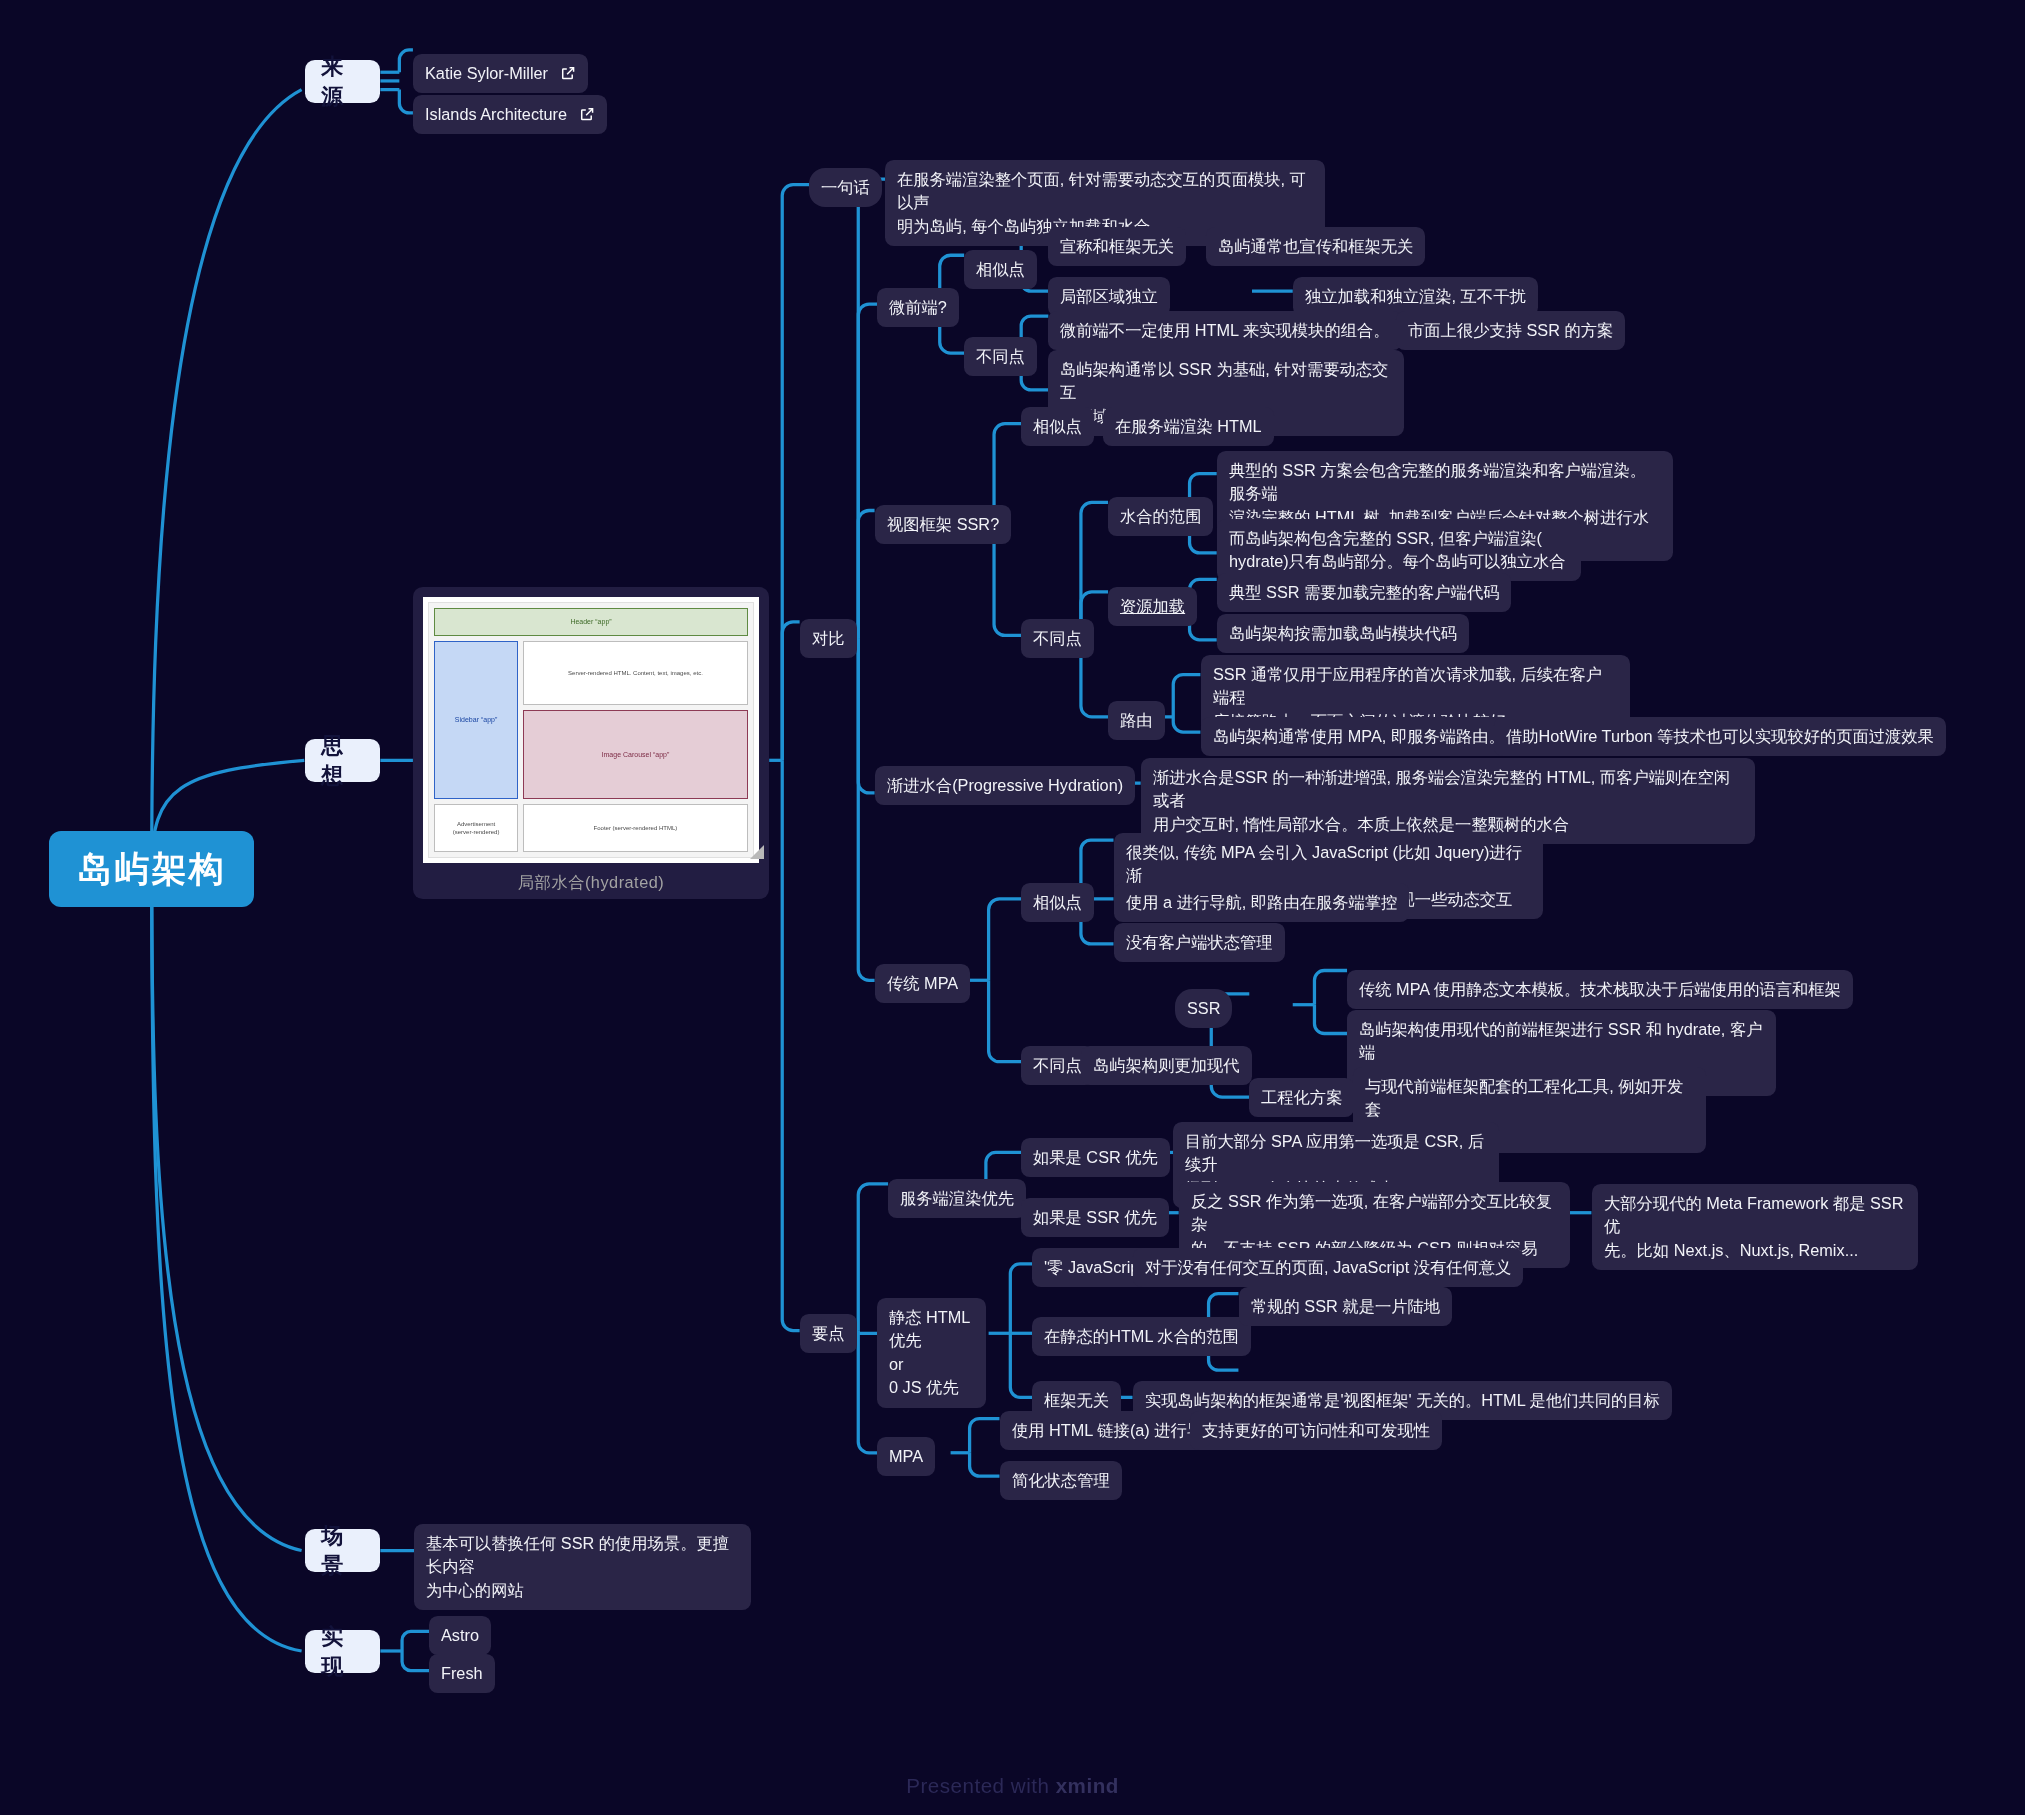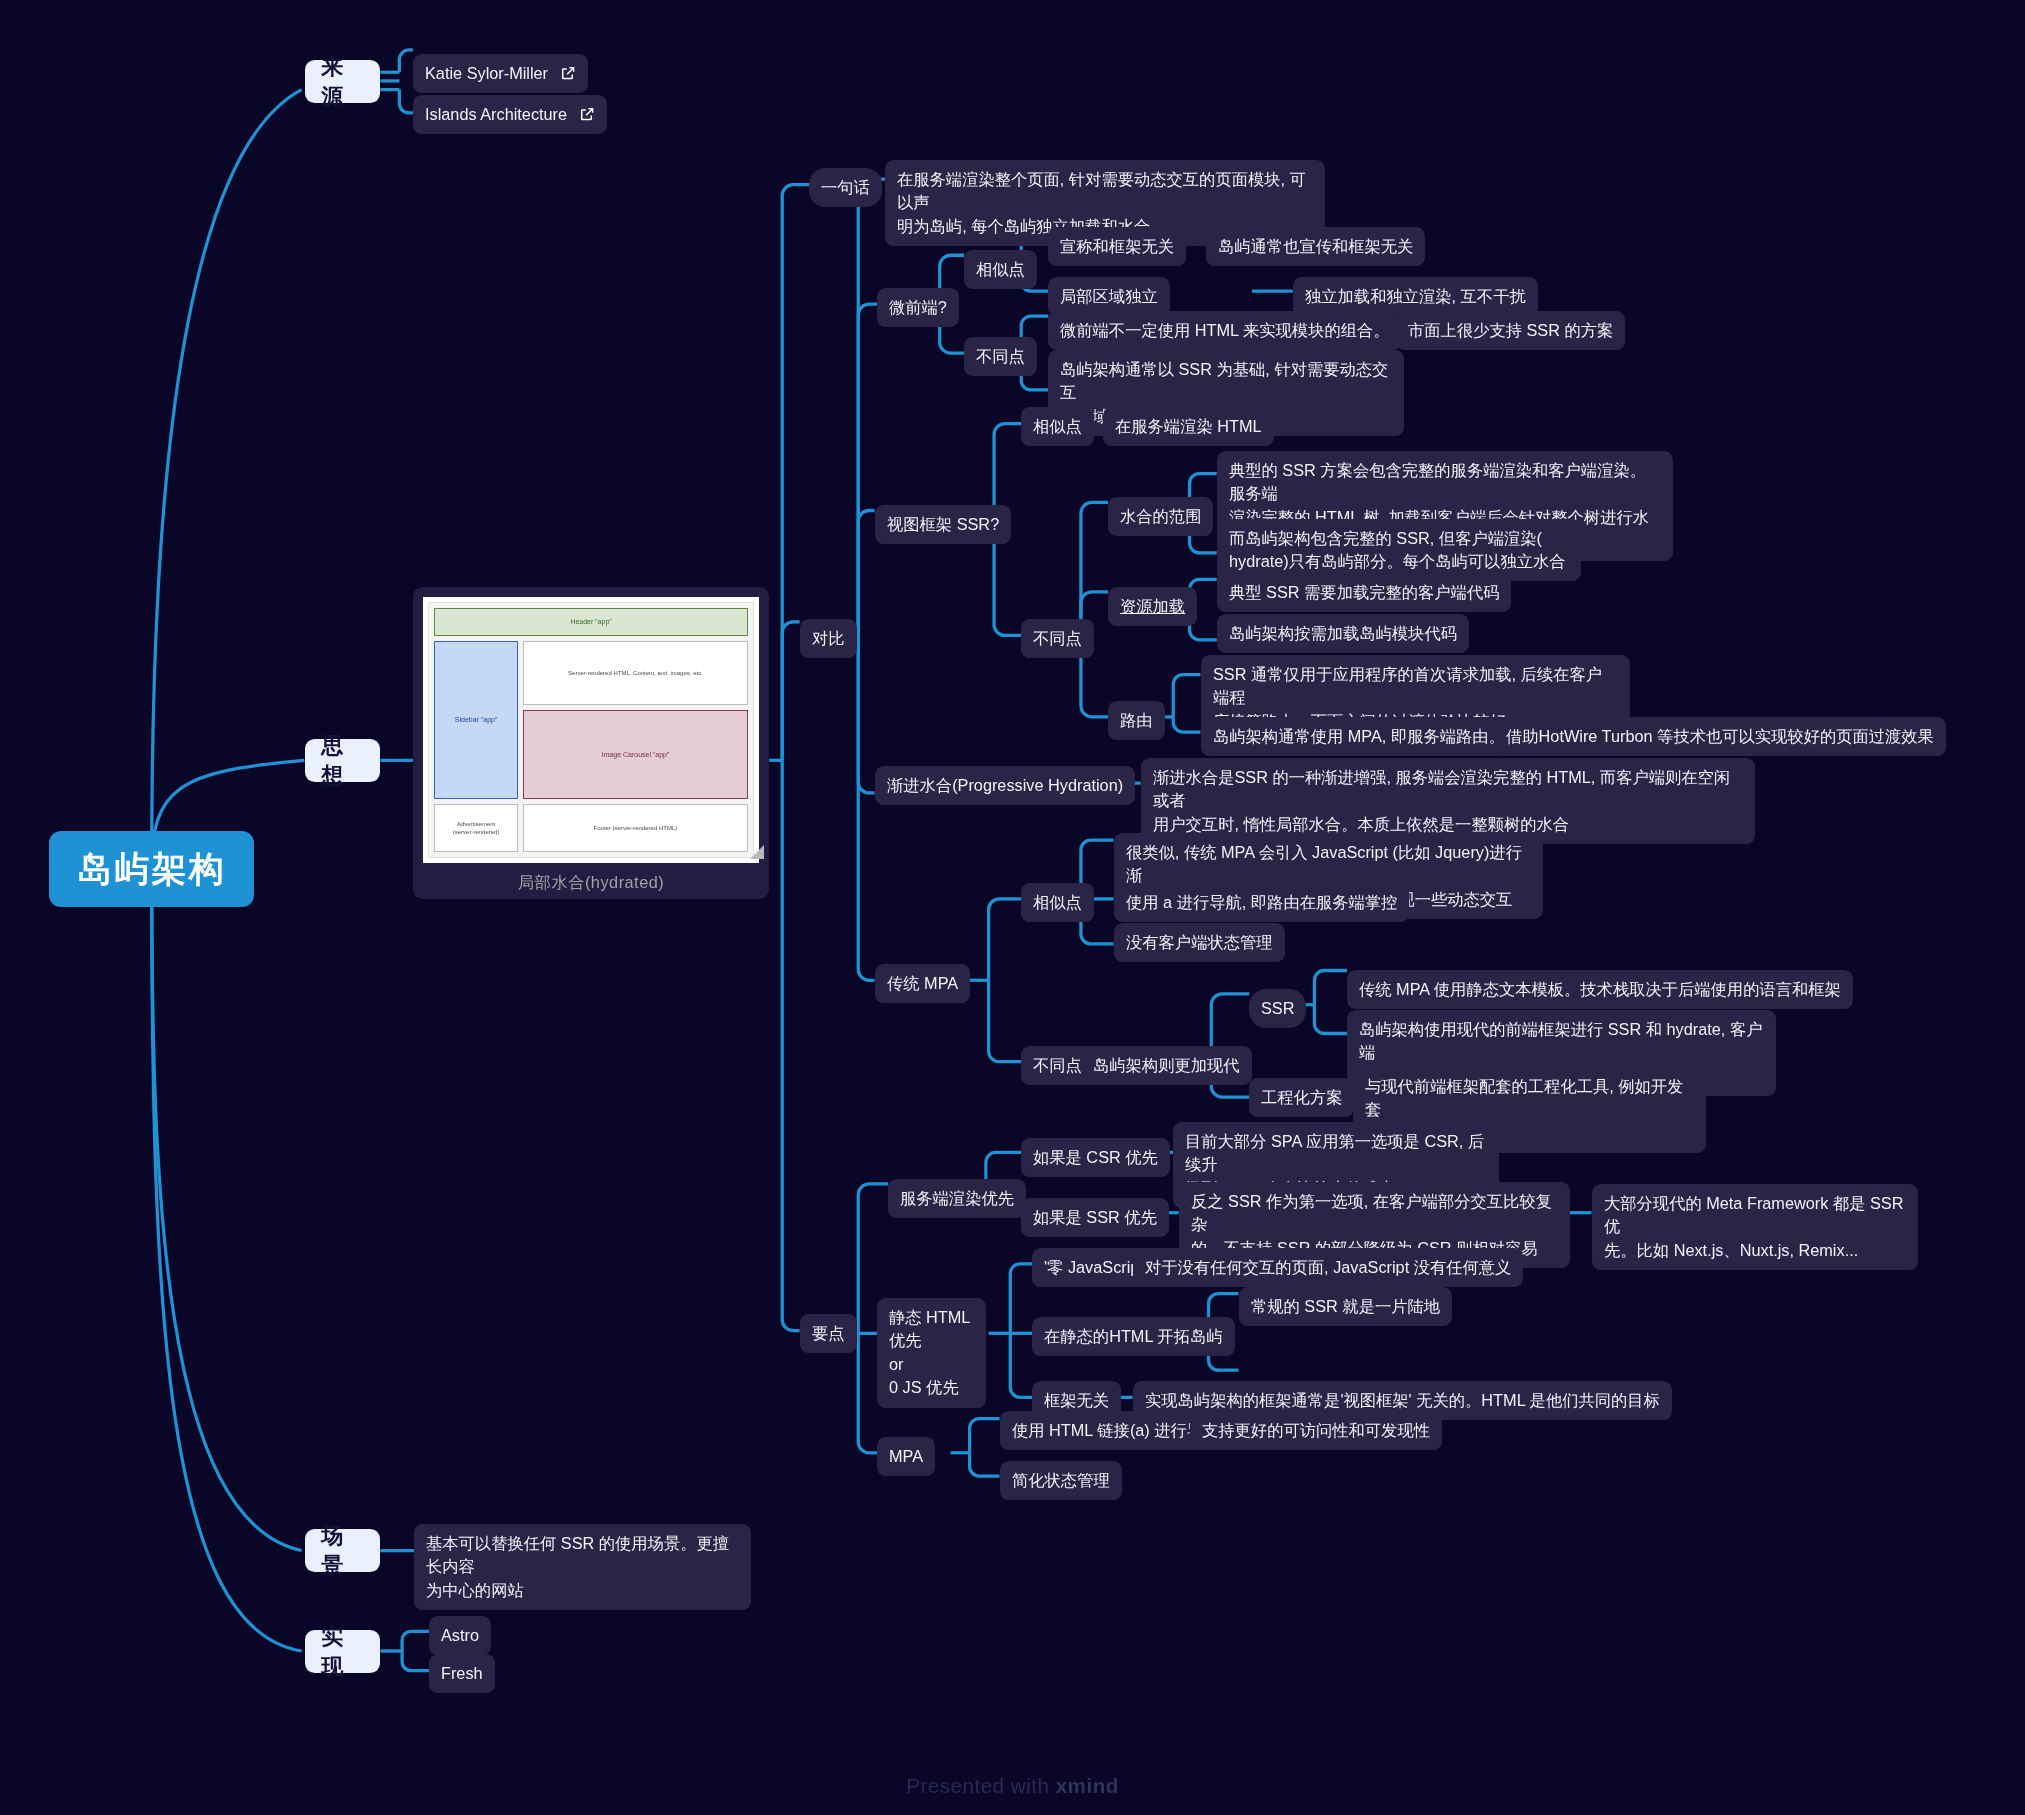--- a/index.html
+++ b/index.html
@@ -281,21 +281,21 @@
 用户交互时, 惰性局部水合。本质上依然是一整颗树的水合</div>
 
   <div class="node" style="left:875px; top:964px;">传统 MPA</div>
   <div class="node" style="left:1021px; top:883px;">相似点</div>
   <div class="node" style="left:1114px; top:833px; width:429px;">很类似, 传统 MPA 会引入 JavaScript (比如 Jquery)进行渐
 进增强(progressive enhancement), 实现一些动态交互</div>
   <div class="node" style="left:1114px; top:883px;">使用 a 进行导航, 即路由在服务端掌控</div>
   <div class="node" style="left:1114px; top:923px;">没有客户端状态管理</div>
   <div class="node" style="left:1021px; top:1046px;">不同点</div>
   <div class="node" style="left:1081px; top:1046px;">岛屿架构则更加现代</div>
-  <div class="node" style="left:1249px; top:989px;border-radius:17px;">SSR</div>
+  <div class="node" style="left:1175px; top:989px;border-radius:17px;">SSR</div>
   <div class="node" style="left:1347px; top:970px;">传统 MPA 使用静态文本模板。技术栈取决于后端使用的语言和框架</div>
   <div class="node" style="left:1347px; top:1010px; width:429px;">岛屿架构使用现代的前端框架进行 SSR 和 hydrate,  客户端
 和服务端使用统一的技术和心智模型</div>
   <div class="node" style="left:1249px; top:1078px;">工程化方案</div>
   <div class="node" style="left:1353px; top:1067px; width:353px;">与现代前端框架配套的工程化工具, 例如开发套
 件、构建流水线</div>
 
   <div class="node" style="left:800px; top:1314px;">要点</div>
 
   <div class="node" style="left:888px; top:1179px;">服务端渲染优先</div>
@@ -306,21 +306,21 @@
   <div class="node" style="left:1179px; top:1182px; width:391px;">反之 SSR 作为第一选项, 在客户端部分交互比较复杂
 的、不支持 SSR 的部分降级为 CSR 则相对容易</div>
   <div class="node" style="left:1592px; top:1184px; width:326px;">大部分现代的 Meta Framework 都是 SSR 优
 先。比如 Next.js、Nuxt.js, Remix...</div>
 
   <div class="node" style="left:877px; top:1298px; width:109px;">静态 HTML 优先
 or
 0 JS 优先</div>
   <div class="node" style="left:1032px; top:1248px;">'零 JavaScript'</div>
   <div class="node" style="left:1133px; top:1248px;">对于没有任何交互的页面, JavaScript 没有任何意义</div>
-  <div class="node" style="left:1032px; top:1317px;">在静态的HTML 开拓岛屿</div>
+  <div class="node" style="left:1032px; top:1317px;">在静态的HTML 水合的范围</div>
   <div class="node" style="left:1239px; top:1287px;">常规的 SSR 就是一片陆地</div>
   <div class="node" style="left:1032px; top:1381px;">框架无关</div>
   <div class="node" style="left:1133px; top:1381px;">实现岛屿架构的框架通常是'视图框架' 无关的。HTML 是他们共同的目标</div>
 
   <div class="node" style="left:877px; top:1437px;">MPA</div>
   <div class="node" style="left:1000px; top:1411px;">使用 HTML 链接(a) 进行导航</div>
   <div class="node" style="left:1190px; top:1411px;">支持更好的可访问性和可发现性</div>
   <div class="node" style="left:1000px; top:1461px;">简化状态管理</div>
 
   <div class="branch" style="left:305px; top:1529px; width:75px; height:43px;">场景</div>

